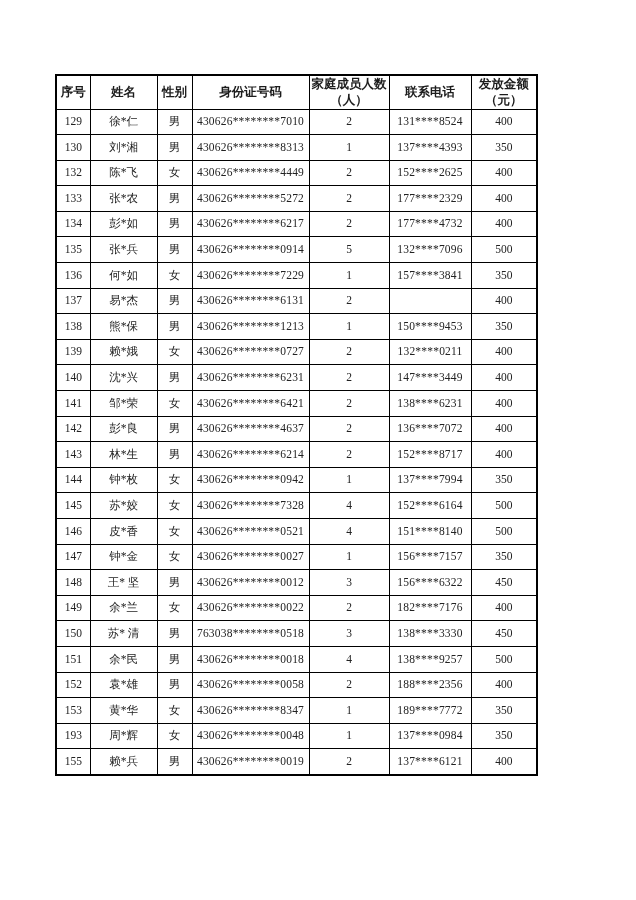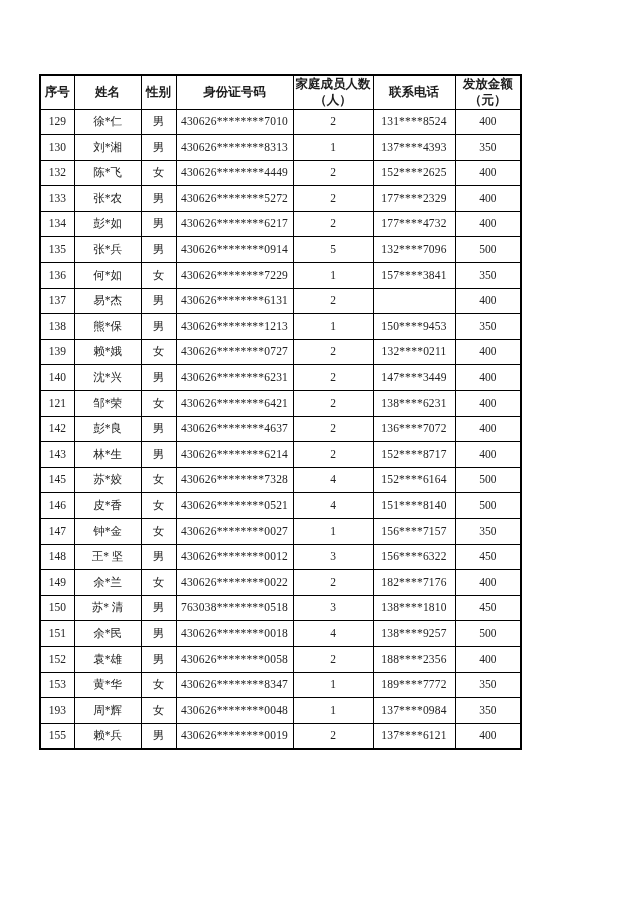--- a/index.html
+++ b/index.html
@@ -11,21 +11,21 @@
     position: relative;
     width: 636px;
     height: 900px;
     background: #ffffff;
     font-family: "Liberation Serif", "DejaVu Serif", serif;
     color: #1c1c1c;
     overflow: hidden;
   }
   table.roster {
     position: absolute;
-    left: 39px;
+    left: 55px;
     top: 74px;
     width: 481px;
     border-collapse: collapse;
     table-layout: fixed;
     border: 2px solid #000000;
   }
   table.roster th,
   table.roster td {
     border: 1px solid #000000;
     text-align: center;
@@ -174,21 +174,21 @@
         <tr>
           <td class="col-serial">140</td>
           <td class="col-name">沈*兴</td>
           <td class="col-gender">男</td>
           <td class="col-id-number">430626********6231</td>
           <td class="col-family-members">2</td>
           <td class="col-phone">147****3449</td>
           <td class="col-amount">400</td>
         </tr>
         <tr>
-          <td class="col-serial">121</td>
+          <td class="col-serial">141</td>
           <td class="col-name">邹*荣</td>
           <td class="col-gender">女</td>
           <td class="col-id-number">430626********6421</td>
           <td class="col-family-members">2</td>
           <td class="col-phone">138****6231</td>
           <td class="col-amount">400</td>
         </tr>
         <tr>
           <td class="col-serial">142</td>
           <td class="col-name">彭*良</td>
@@ -199,20 +199,29 @@
           <td class="col-amount">400</td>
         </tr>
         <tr>
           <td class="col-serial">143</td>
           <td class="col-name">林*生</td>
           <td class="col-gender">男</td>
           <td class="col-id-number">430626********6214</td>
           <td class="col-family-members">2</td>
           <td class="col-phone">152****8717</td>
           <td class="col-amount">400</td>
+        </tr>
+        <tr>
+          <td class="col-serial">144</td>
+          <td class="col-name">钟*枚</td>
+          <td class="col-gender">女</td>
+          <td class="col-id-number">430626********0942</td>
+          <td class="col-family-members">1</td>
+          <td class="col-phone">137****7994</td>
+          <td class="col-amount">350</td>
         </tr>
         <tr>
           <td class="col-serial">145</td>
           <td class="col-name">苏*姣</td>
           <td class="col-gender">女</td>
           <td class="col-id-number">430626********7328</td>
           <td class="col-family-members">4</td>
           <td class="col-phone">152****6164</td>
           <td class="col-amount">500</td>
         </tr>
@@ -251,21 +260,21 @@
           <td class="col-family-members">2</td>
           <td class="col-phone">182****7176</td>
           <td class="col-amount">400</td>
         </tr>
         <tr>
           <td class="col-serial">150</td>
           <td class="col-name">苏* 清</td>
           <td class="col-gender">男</td>
           <td class="col-id-number">763038********0518</td>
           <td class="col-family-members">3</td>
-          <td class="col-phone">138****1810</td>
+          <td class="col-phone">138****3330</td>
           <td class="col-amount">450</td>
         </tr>
         <tr>
           <td class="col-serial">151</td>
           <td class="col-name">余*民</td>
           <td class="col-gender">男</td>
           <td class="col-id-number">430626********0018</td>
           <td class="col-family-members">4</td>
           <td class="col-phone">138****9257</td>
           <td class="col-amount">500</td>

